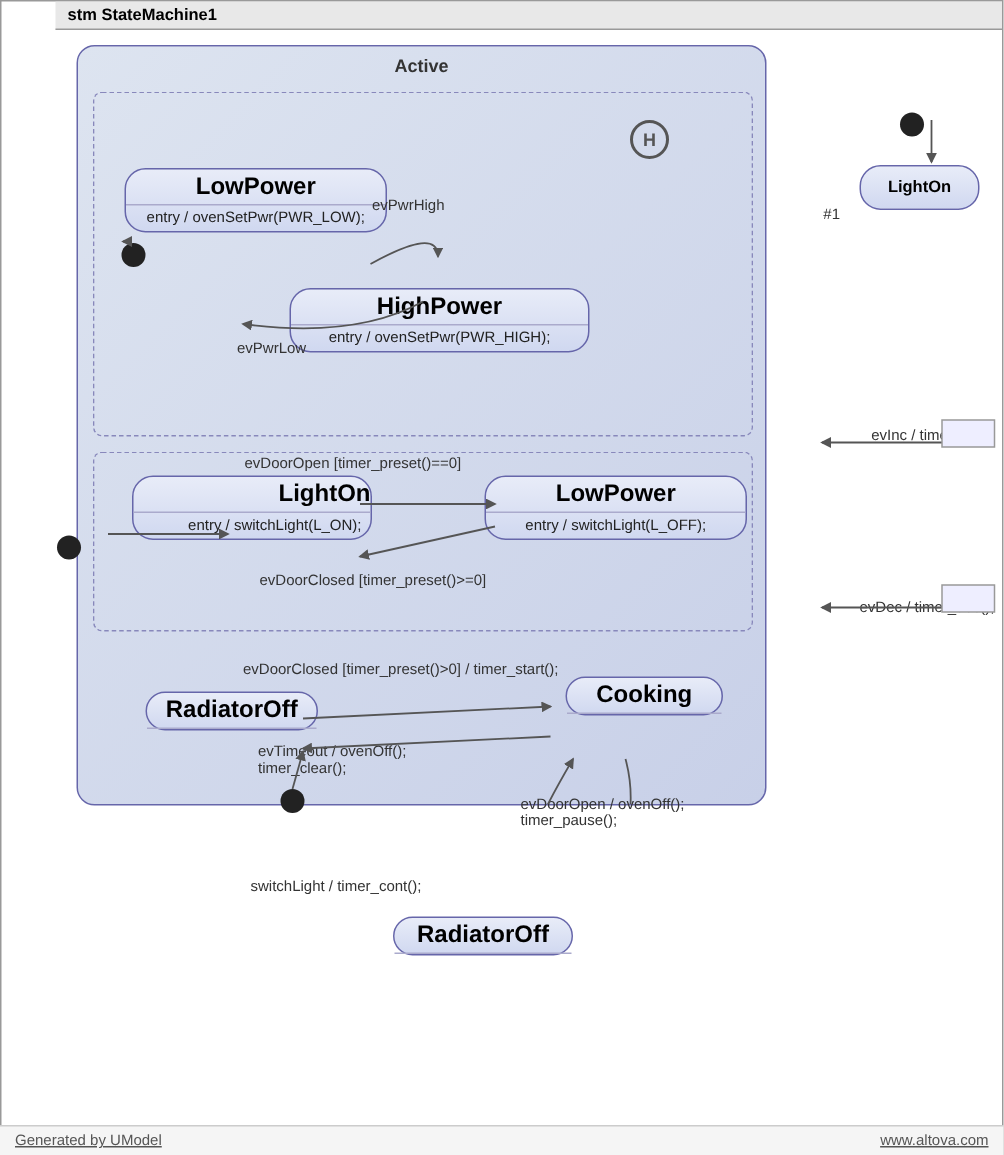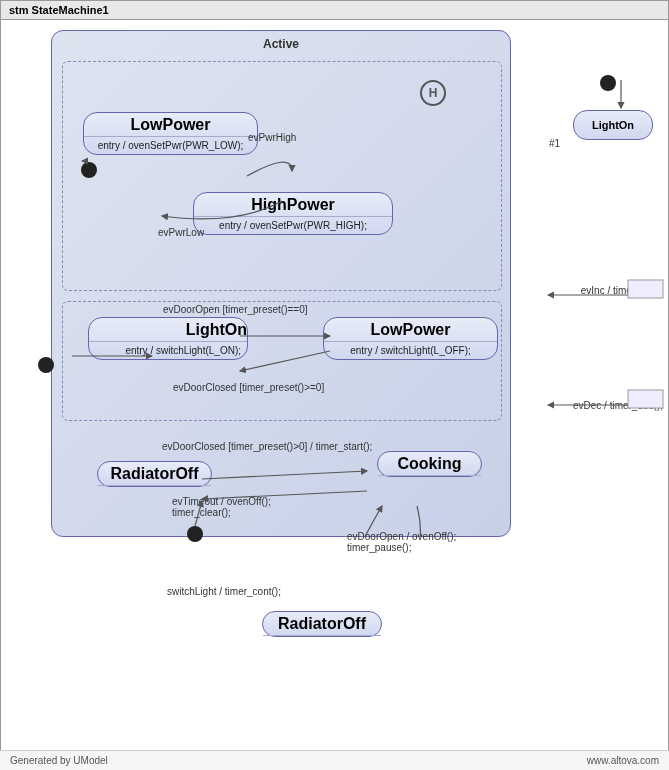--- a/index.html
+++ b/index.html
@@ -11,20 +11,21 @@
       height: 770px;
       overflow: hidden;
       border: 1px solid #999;
     }
     .title-bar {
       background: #e8e8e8;
       border-bottom: 1px solid #999;
       padding: 3px 8px;
       font-size: 11px;
       font-weight: bold;
+      margin-left: 36px;
     }
     .main-area {
       display: flex;
       padding: 10px;
       height: calc(100% - 45px);
       position: relative;
     }
     
     .active-state {
       position: absolute;
@@ -195,20 +196,21 @@
       bottom: 0;
       left: 0;
       right: 0;
       border-top: 1px solid #ccc;
       padding: 4px 10px;
       display: flex;
       justify-content: space-between;
       font-size: 10px;
       color: #555;
       background: #f5f5f5;
+      text-decoration: underline;
     }
   </style>
 </head>
 <body>
 
 <div class="title-bar">
   <span>stm StateMachine1</span>
 </div>
 
 <div class="main-area">

